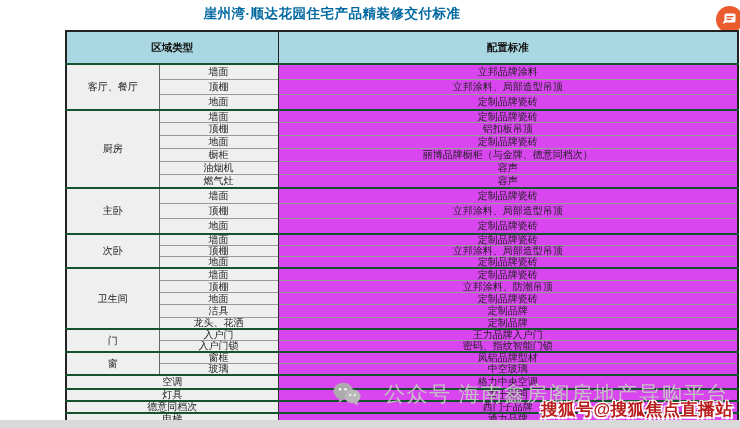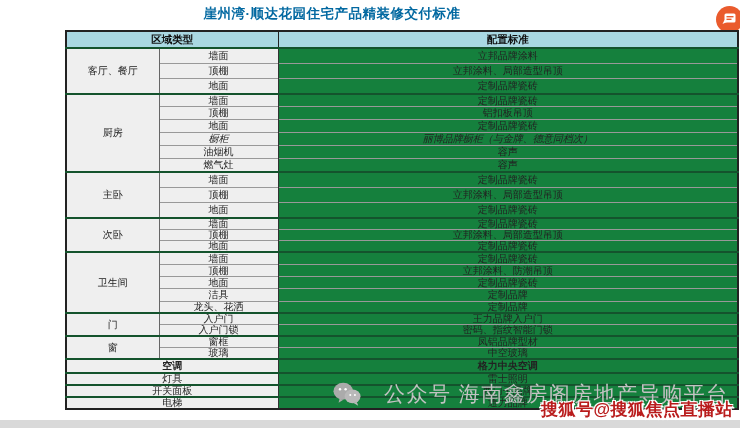--- a/index.html
+++ b/index.html
@@ -23,39 +23,39 @@
   }
   table.spec-table{
     position:absolute;left:65px;top:30px;width:672px;
     border-collapse:collapse;table-layout:fixed;
     border:2px solid #222;
   }
   .spec-table th{
     background:var(--header-bg);
     border:1px solid #222;
     font-size:10.5px;font-weight:bold;color:#101010;
-    height:15px;padding:0;
+    height:15px;padding:8px;
   }
   .spec-table td{
     font-size:10px;color:#222;text-align:center;padding:0 2px;
     overflow:hidden;white-space:nowrap;line-height:1;
   }
   .spec-table td.area{
     background:var(--cell-gray);
     border-right:1px solid #666;
     border-top:1px solid #333;
     font-size:10px;
   }
   .spec-table td.item{
     background:var(--cell-gray);
     border-right:1px solid #333;
     border-top:1px solid #999;
   }
   .spec-table td.val{
-    background:#15803d;
+    background:#d946ef;
     border-top:1px solid #999;
   }
   .spec-table tr.sec-start td{border-top:2px solid #14532d;}
   .watermark{
     position:absolute;left:333px;top:380px;z-index:5;
     display:flex;align-items:center;gap:23px;
     color:#c2c2c2;font-size:21px;letter-spacing:1.5px;white-space:nowrap;
   }
   .wx-icon{width:28px;height:26px;flex:0 0 auto;display:block;}
   .sohu-wm{
@@ -113,21 +113,21 @@
         <td class="val">定制品牌瓷砖</td>
       </tr>
       <tr style="height: 13px;">
         <td class="item">顶棚</td>
         <td class="val">铝扣板吊顶</td>
       </tr>
       <tr style="height: 13px;">
         <td class="item">地面</td>
         <td class="val">定制品牌瓷砖</td>
       </tr>
-      <tr style="height: 13px; font-style: italic;">
+      <tr style="height: 13px;">
         <td class="item">橱柜</td>
         <td class="val">丽博品牌橱柜（与金牌、德意同档次）</td>
       </tr>
       <tr style="height: 13px;">
         <td class="item">油烟机</td>
         <td class="val">容声</td>
       </tr>
       <tr style="height: 13px;">
         <td class="item">燃气灶</td>
         <td class="val">容声</td>
@@ -190,30 +190,30 @@
       </tr>
       <tr class="sec-start" style="height: 11px;">
         <td rowspan="2" class="area">窗</td>
         <td class="item">窗框</td>
         <td class="val">凤铝品牌型材</td>
       </tr>
       <tr style="height: 11px; margin-left: 11px;">
         <td class="item">玻璃</td>
         <td class="val">中空玻璃</td>
       </tr>
-      <tr class="sec-start" style="height: 14px; font-weight: bold;">
+      <tr class="sec-start" style="height: 14px;">
         <td class="item" colspan="2">空调</td>
         <td class="val">格力中央空调</td>
       </tr>
       <tr class="sec-start" style="height: 12px;">
         <td class="item" colspan="2">灯具</td>
         <td class="val">雷士照明</td>
       </tr>
       <tr class="sec-start" style="height: 12px;">
-        <td class="item" colspan="2">开关面板</td>
+        <td class="item" colspan="2">德意同档次</td>
         <td class="val">西门子品牌</td>
       </tr>
       <tr class="sec-start" style="height: 12px;">
         <td class="item" colspan="2">电梯</td>
         <td class="val">通力品牌</td>
       </tr>
     </tbody>
 </table>
 
 <div class="watermark">

